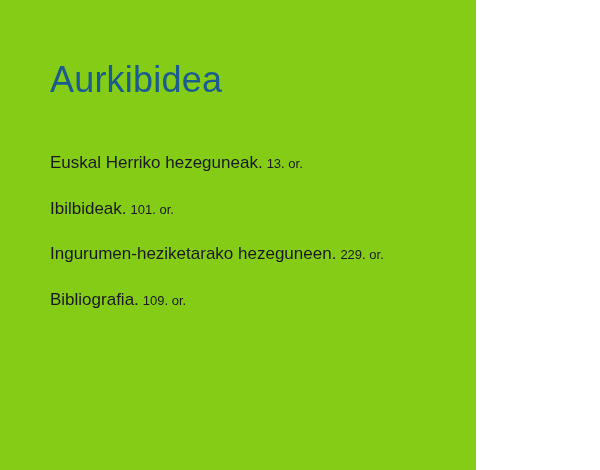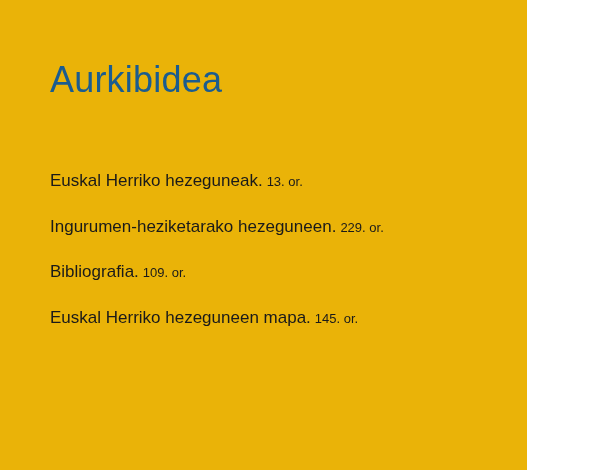--- a/index.html
+++ b/index.html
@@ -8,40 +8,40 @@
   }
   body {
     width: 600px;
     height: 470px;
     background: #ffffff;
     font-family: "Liberation Sans", sans-serif;
     overflow: hidden;
   }
   .slide {
     position: relative;
-    width: 527px;
+    width: 476px;
     height: 470px;
-    background: #eab308;
+    background: #84cc16;
     box-sizing: border-box;
   }
   .title {
     position: absolute;
     left: 50px;
     top: 60px;
     font-size: 36px;
     font-weight: normal;
     color: #1b5c8f;
     letter-spacing: 0.2px;
     line-height: 1.1;
     margin: 0;
   }
   .toc {
     position: absolute;
     left: 50px;
-    top: 171px;
+    top: 153px;
     right: 40px;
   }
   .toc-entry {
     margin: 0 0 26px 0;
     color: #1a1a1a;
     line-height: 1.15;
     white-space: nowrap;
   }
   .toc-entry:last-child {
     margin-bottom: 0;
@@ -62,28 +62,28 @@
 <div class="slide">
 
   <h1 class="title">Aurkibidea</h1>
 
   <div class="toc">
 
     <p class="toc-entry">
       <span class="entry-title">Euskal Herriko hezeguneak.</span><span class="entry-page">13. or.</span>
     </p>
 
+    <p class="toc-entry">
+      <span class="entry-title">Ibilbideak.</span><span class="entry-page">101. or.</span>
+    </p>
 
     <p class="toc-entry">
       <span class="entry-title">Ingurumen-heziketarako hezeguneen.</span><span class="entry-page">229. or.</span>
     </p>
 
     <p class="toc-entry">
       <span class="entry-title">Bibliografia.</span><span class="entry-page">109. or.</span>
     </p>
 
-    <p class="toc-entry">
-      <span class="entry-title">Euskal Herriko hezeguneen mapa.</span><span class="entry-page">145. or.</span>
-    </p>
 
   </div>
 
 </div>
 
 </body></html>

